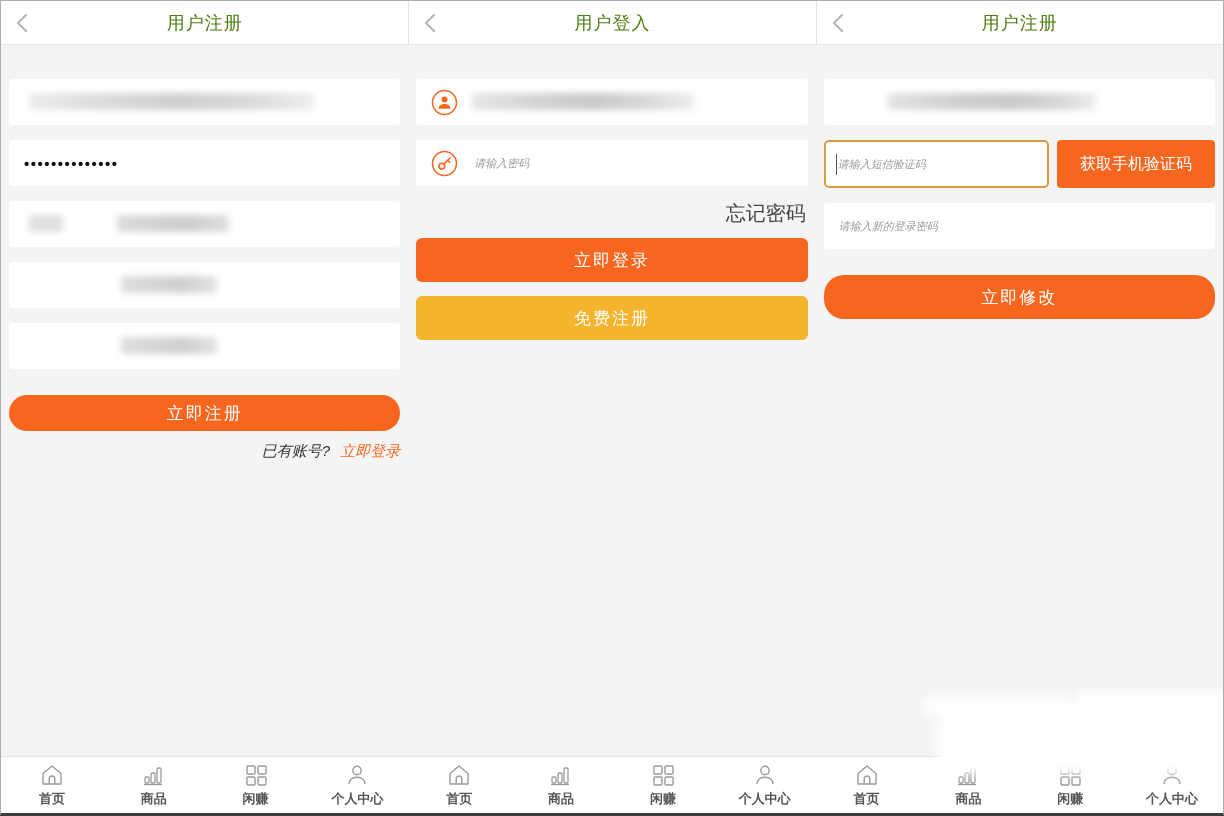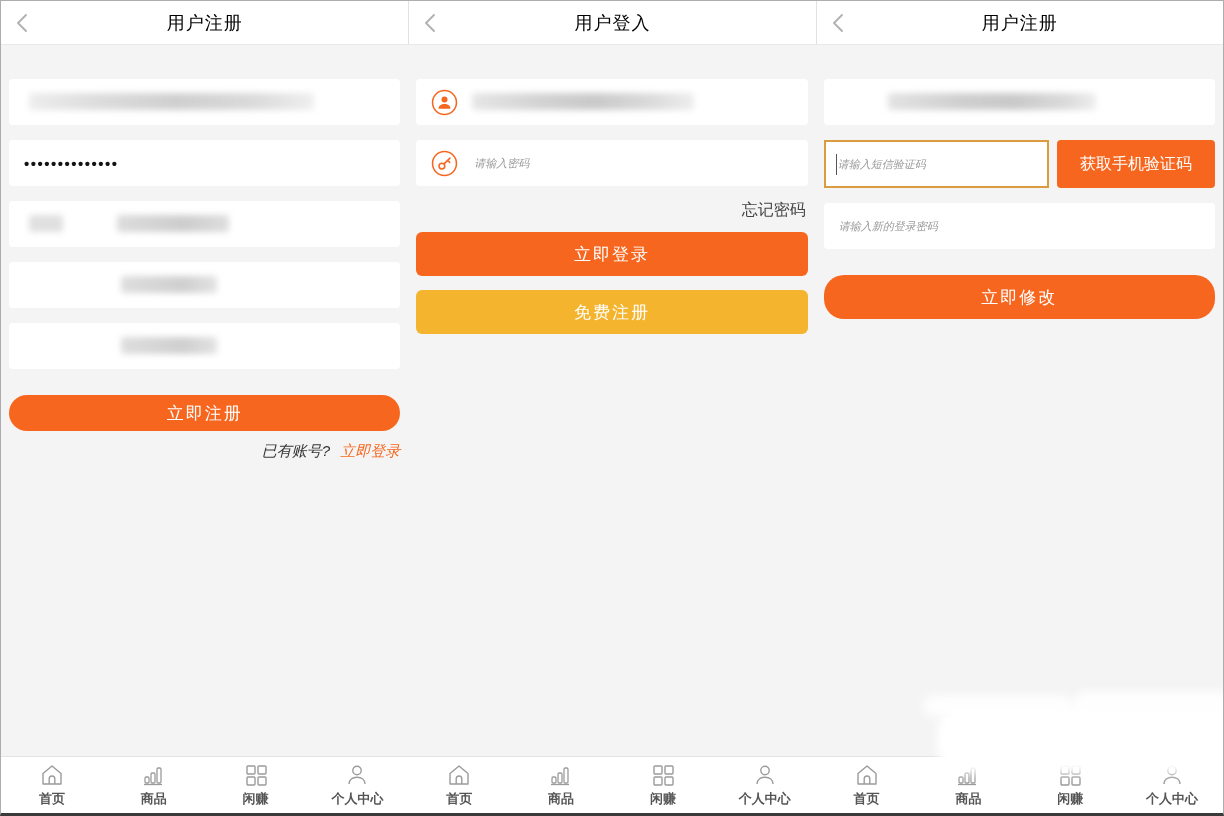--- a/index.html
+++ b/index.html
@@ -9,21 +9,21 @@
   .page { display:flex; width:1224px; height:816px;
           border:1px solid #adadad; border-bottom:3px solid #3a3a3a; overflow:hidden; }
 
   .panel { width:408px; height:100%; position:relative; background:#f4f4f4;
            display:flex; flex-direction:column; overflow:hidden; }
 
   
   .hdr { height:44px; background:#fff; border-bottom:1px solid #e9e9e9;
          display:flex; align-items:center; justify-content:center; position:relative; flex:0 0 auto; }
   .panel + .panel .hdr { border-left:1px solid #e2e2e2;align-items:center; }
-  .hdr h1 { font-size:18px; font-weight:400; color:#000000; letter-spacing:1px; }
+  .hdr h1 { font-size:18px; font-weight:400; color:#4d7c0f; letter-spacing:1px; }
   .back { position:absolute; left:14px; top:12px; width:14px; height:20px; cursor:pointer; }
 
   
   .bd { flex:1 1 auto; padding:34px 8px 0 8px; position:relative; }
 
   .field { position:relative; height:46px; background:#fff; border-radius:4px;
            margin-bottom:15px; display:flex; align-items:center; padding:0 15px; }
 
   .redact { position:absolute; top:14px; height:17px; border-radius:3px; filter:blur(3px); }
   .rd-wide  { left:20px;  width:285px; background:linear-gradient(90deg,#ededed 0%,#dcdcdc 25%,#cfcfcf 52%,#dadada 78%,#efefef 100%); }
@@ -43,26 +43,26 @@
 
   .have-account { margin-top:11px; text-align:right; font-size:15px; color:#333;font-style:italic; }
   .have-account a { color:#f7661e; text-decoration:none; margin-left:6px; cursor:pointer; }
 
   .cicon { width:27px; height:27px; flex:0 0 auto; margin-right:16px; }
 
   .bare-input { border:none; outline:none; flex:1; font-size:11px; color:#333; background:transparent;
                 font-family:"Liberation Sans","DejaVu Sans",sans-serif;font-style:italic; }
   .bare-input::placeholder { color:#9a9a9a; }
 
-  .forgot { text-align:right; font-size:16px; color:#444; margin:-1px 2px 11px 0; cursor:pointer; }
+  .forgot { text-align:right; font-size:20px; color:#444; margin:-1px 2px 11px 0; cursor:pointer; }
   .gap8 { height:14px; }
 
   
   .sms-row { display:flex; gap:8px; margin-bottom:15px; }
-  .sms-box { flex:1; height:48px; background:#fff; border:2px solid #d99c3f; border-radius:0;
+  .sms-box { flex:1; height:48px; background:#fff; border:2px solid #d99c3f; border-radius:5px;
              display:flex; align-items:center; padding:0 10px; position:relative; }
   .caret { width:1px; height:21px; background:#555; margin-right:1px; }
   .btn-code { width:158px; height:48px; border:none; border-radius:4px; background:#f7661e;
               color:#fff; font-size:16px; cursor:pointer;
               font-family:"Liberation Sans","DejaVu Sans",sans-serif; }
   .mt26 { margin-top:26px;border-radius:20px; }
 
   
   .tabbar { flex:0 0 auto; height:57px; background:#fff; border-top:1px solid #e3e3e3;
             display:flex; align-items:stretch; position:relative; z-index:1; }

